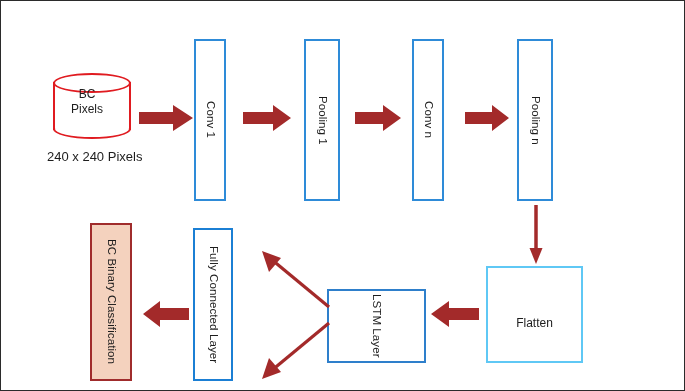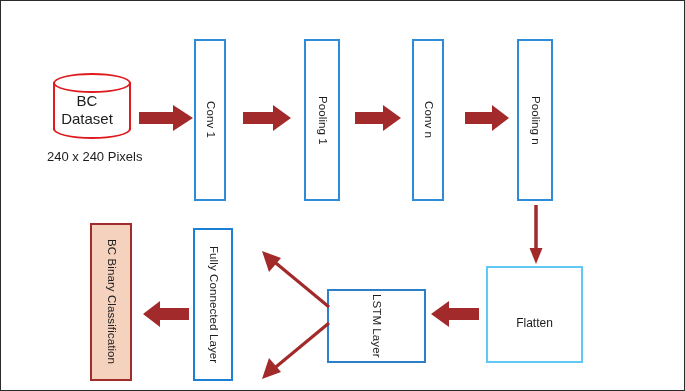--- a/index.html
+++ b/index.html
@@ -119,22 +119,22 @@
   }
   .cyl-text {
     position: absolute;
     left: 0;
     top: 14px;
     width: 68px;
     height: 42px;
     display: flex;
     flex-direction: column;
     align-items: center;
-    justify-content: flex-end;
-    font-size: 15px;
+    justify-content: flex-start;
+    font-size: 12px;
     color: #1d1d1d;
     line-height: 1.25;
     z-index: 2;
   }
 
   .caption {
     position: absolute;
     font-size: 13px;
     color: #1d1d1d;
     white-space: nowrap;
@@ -151,21 +151,21 @@
 <body>
 
 <div id="figure-canvas">
 
   <div class="cylinder" style="left:52px; top:72px;">
     <div class="cyl-body"></div>
     <div class="cyl-bottom"></div>
     <div class="cyl-top"></div>
     <div class="cyl-text">
       <span>BC</span>
-      <span>Dataset</span>
+      <span>Pixels</span>
     </div>
   </div>
 
   <div class="caption" style="left:46px; top:148px;">240 x 240 Pixels</div>
 
   <div class="arrow" style="left:138px; top:104px;">
     <svg width="54" height="26" viewBox="0 0 54 26">
       <path d="M0,7 L34,7 L34,0 L54,13 L34,26 L34,19 L0,19 Z" fill="#A32A2A"></path>
     </svg>
   </div>

